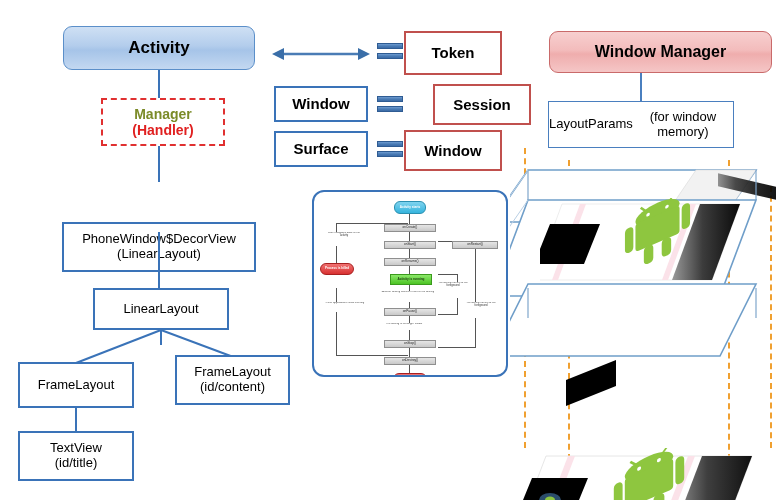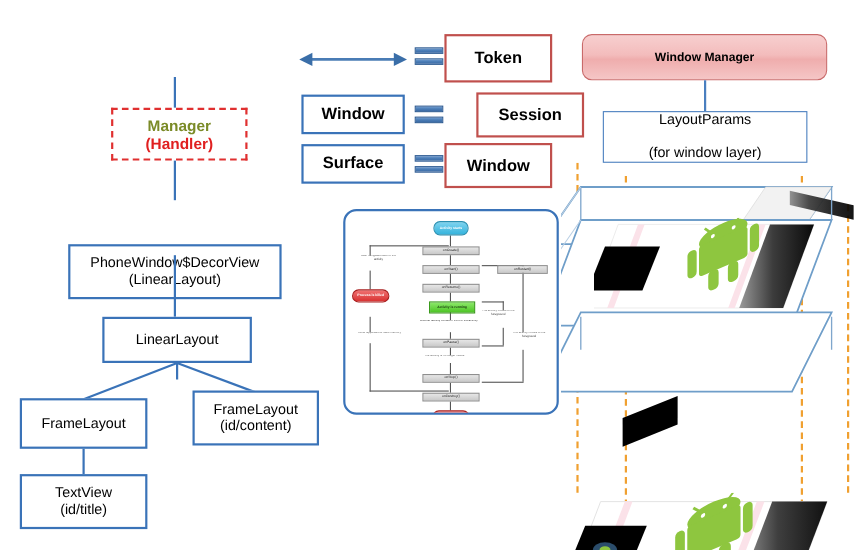--- a/index.html
+++ b/index.html
@@ -55,22 +55,23 @@
     border: 1.5px solid #5b8fc9;
     border-radius: 9px;
     background: linear-gradient(to bottom, #cfe0f4 0%, #b3cdec 45%, #a6c4e8 55%, #c3d8f1 100%);
     font-size: 17px;
     font-weight: bold;
   }
   .box-wm {
     border: 1.5px solid #c96a6a;
     border-radius: 9px;
     background: linear-gradient(to bottom, #f7cfcf 0%, #f3bcbc 45%, #efadad 55%, #f5c6c6 100%);
-    font-size: 11px;
-    font-weight: bold;
+    font-size: 16px;
+    font-weight: bold;
+    margin-left: 20px;
   }
   .box-dashed {
     border: 2px dashed #e03030;
     background: #ffffff;
     font-size: 14px;
     font-weight: bold;
     flex-direction: column;
   }
   .vr-top { color: #7b8b28; }
   .vr-bot { color: #e02020; text-align: center; }
@@ -172,20 +173,23 @@
   .darkstrip {
     position: absolute;
     background: linear-gradient(to right, #8a8a8a 0%, #3a3a3a 30%, #111 70%, #000 100%);
   }
 </style>
 </head>
 <body>
 
 <div id="canvas">
 
+  <div class="box box-activity" style="left:63px; top:26px; width:192px; height:44px;">
+    <span>Activity</span>
+  </div>
 
   <div class="vline" style="left:158px; top:70px; width:2px; height:28px; background:#3a73b8;"></div>
 
   <div class="box box-dashed" style="left:101px; top:98px; width:124px; height:48px;">
     <span class="vr-top">Manager</span>
     <span class="vr-bot">(Handler)</span>
   </div>
 
   <div class="vline" style="left:158px; top:146px; width:2px; height:36px;"></div>
 
@@ -348,23 +352,23 @@
       </div>
     </div>
   </div>
 
   <div class="box box-wm" style="left:529px; top:31px; width:223px; height:42px;">
     <span>Window Manager</span>
   </div>
 
   <div class="vline" style="left:640px; top:73px; width:2px; height:28px; background:#4a7fbf;"></div>
 
-  <div class="box box-plain-lite" style="left:548px; top:101px; width:186px; height:47px; flex-direction:column;justify-content:space-between;">
+  <div class="box box-plain-lite" style="left:548px; top:101px; width:186px; height:47px; justify-content:space-between;">
     <span>LayoutParams</span>
-    <span>(for window layer)</span>
+    <span>(for window memory)</span>
   </div>
 
   <div class="layer-art" style="left:510px; top:148px; width:274px; height:352px;">
 
     <div class="vdash" style="left:14px;  top:0px;   height:300px;"></div>
     <div class="vdash" style="left:58px;  top:12px;  height:300px;"></div>
     <div class="vdash" style="left:218px; top:12px;  height:300px;"></div>
     <div class="vdash" style="left:260px; top:38px;  height:262px;"></div>
 
     <svg class="plane" style="left:0px; top:0px; width:274px; height:100px;" viewBox="0 0 274 100">

